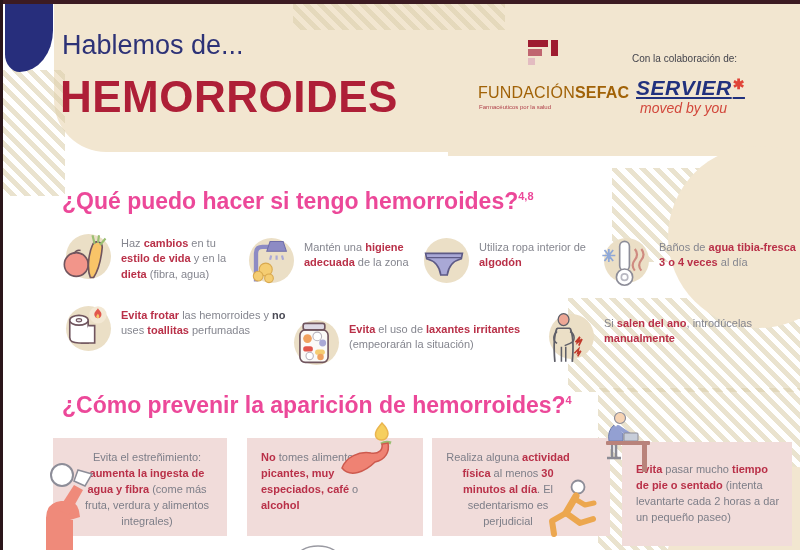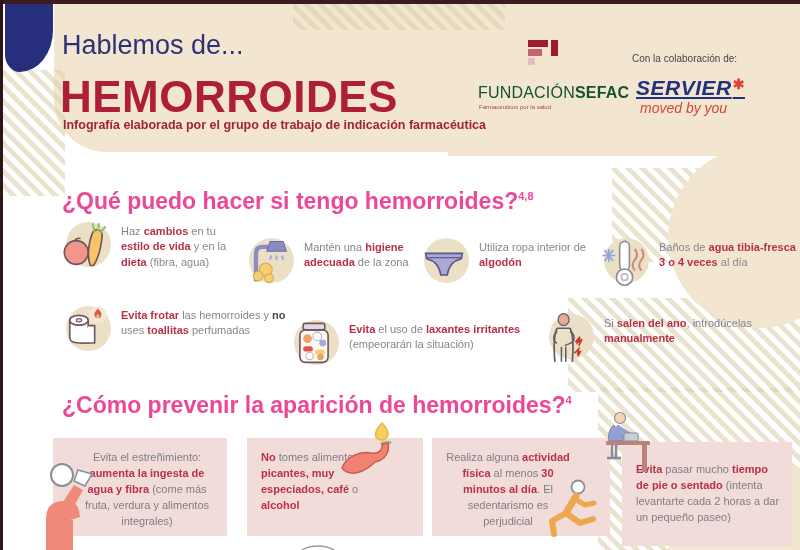--- a/index.html
+++ b/index.html
@@ -32,41 +32,41 @@
   .h-title{position:absolute;left:60px;top:60px;font-size:44px;font-weight:bold;color:#ae1f37;
     letter-spacing:.5px;z-index:2;margin-top:12px;}
   .h-sub{position:absolute;left:63px;top:118px;font-size:12.5px;font-weight:bold;color:#a3242e;z-index:2;}
   
   .sefac-mark{position:absolute;left:528px;top:40px;width:32px;height:34px;z-index:2;}
   .sefac-mark span{position:absolute;display:block;}
   .sm1{left:0;top:0;width:20px;height:7px;background:#9e1c30;}
   .sm2{left:0;top:9px;width:14px;height:7px;background:#c06670;}
   .sm3{left:0;top:18px;width:7px;height:7px;background:#e3bcc1;}
   .sm4{left:23px;top:0;width:7px;height:16px;background:#9e1c30;}
-  .sefac-name{position:absolute;left:478px;top:84px;font-size:16px;color:#14532d;z-index:2;letter-spacing:.2px;}
+  .sefac-name{position:absolute;left:478px;top:84px;font-size:16px;color:#a16207;z-index:2;letter-spacing:.2px;}
   .sefac-name b{font-weight:bold;}
   .sefac-tag{position:absolute;left:479px;top:104px;font-size:6px;color:#b0404a;z-index:2;}
   .collab{position:absolute;left:632px;top:53px;font-size:10px;color:#44444c;z-index:2;}
   .servier{position:absolute;left:636px;top:76px;font-size:21px;font-weight:bold;font-style:italic;
     color:#21317e;z-index:2;letter-spacing:.5px;text-decoration:underline;}
   .servier-star{font-size:14px;color:#e04438;font-style:normal;vertical-align:6px;margin-left:1px;}
   .servier-tag{position:absolute;left:640px;top:100px;font-size:14px;font-style:italic;color:#d2473b;z-index:2;}
   
   .sec-title{position:absolute;left:62px;font-weight:bold;font-size:23px;color:#ec4899;z-index:2;}
   #sec1-title{top:188px;} #sec2-title{top:392px;}
   .sec-title sup{font-size:11px;font-weight:bold;}
   
   .tip{position:absolute;display:flex;gap:9px;align-items:flex-start;z-index:2;}
   .tip-icon{position:relative;width:52px;height:52px;flex:none;}
   .tip-icon .bg{position:absolute;right:1px;top:2px;width:45px;height:45px;background:#ebdfc6;border-radius:50%;}
   .tip-icon svg{position:absolute;left:0;top:0;}
   .tip-text{font-size:11px;line-height:1.4;color:#85868f;padding-top:4px;}
   .seg-red{color:#b93048;font-weight:bold;}
   .seg-dark{color:#4a4a55;font-weight:bold;}
-  #tip-0{left:60px;top:220px;width:182px;}
+  #tip-0{left:60px;top:232px;width:182px;}
   #tip-1{left:243px;top:236px;width:172px;}
   #tip-2{left:418px;top:236px;width:176px;}
   #tip-3{left:598px;top:236px;width:198px;}
   #tip-4{left:60px;top:304px;width:242px;}
   #tip-5{left:288px;top:318px;width:258px;}
   #tip-6{left:543px;top:312px;width:252px;}
   
   .card{position:absolute;top:438px;height:98px;background:#f1dcda;box-sizing:border-box;
     font-size:11px;line-height:1.45;color:#7d7e88;padding:12px 10px;z-index:1;}
   #card-0{left:53px;width:174px;text-align:center;padding-left:24px;}
@@ -94,21 +94,20 @@
   <div class="stripes s-right2"></div>
   <div class="stripes s-bottom"></div>
   <div class="circle-right"></div>
   <div class="circle-bottom"></div>
   <div class="circle-navy"></div>
   <div class="top-line"></div>
   <div class="left-line"></div>
 
   <div class="h-intro">Hablemos de...</div>
   <div class="h-title">HEMORROIDES</div>
-  <div class="h-sub">Infografía elaborada por el grupo de trabajo de indicación farmacéutica</div>
 
   <div class="sefac-mark">
     <span class="sm1"></span>
       <span class="sm2"></span>
       <span class="sm3"></span>
       <span class="sm4"></span>
   </div>
   <div class="sefac-name"><span>FUNDACIÓN</span><b>SEFAC</b></div>
   <div class="sefac-tag">Farmacéuticos por la salud</div>
 

